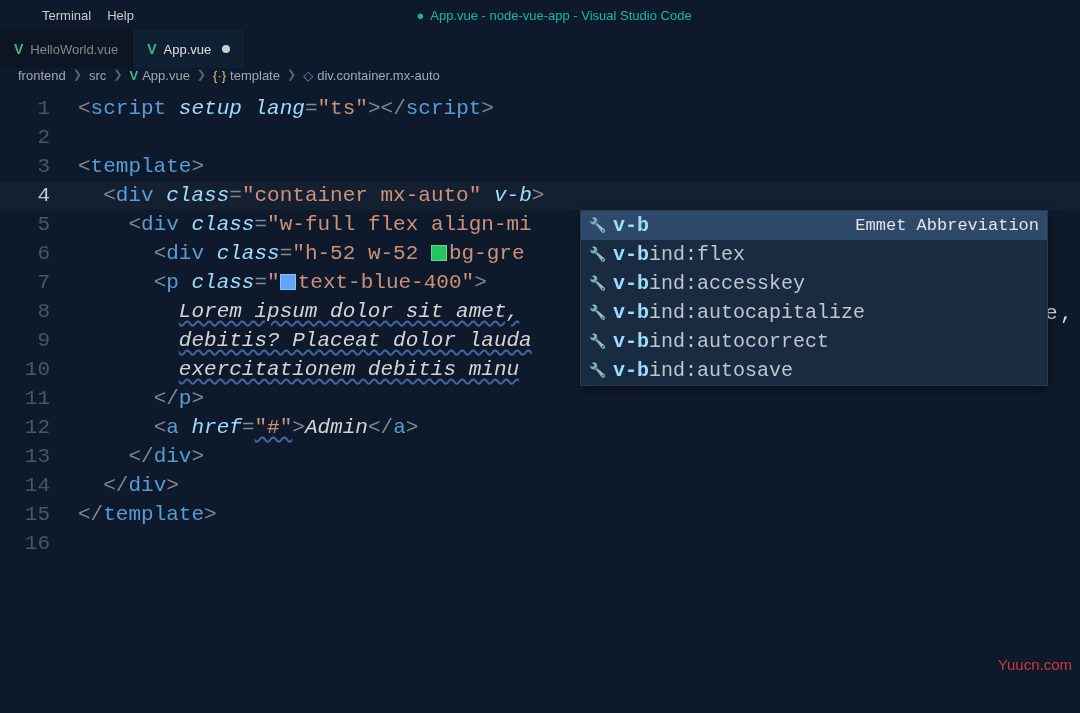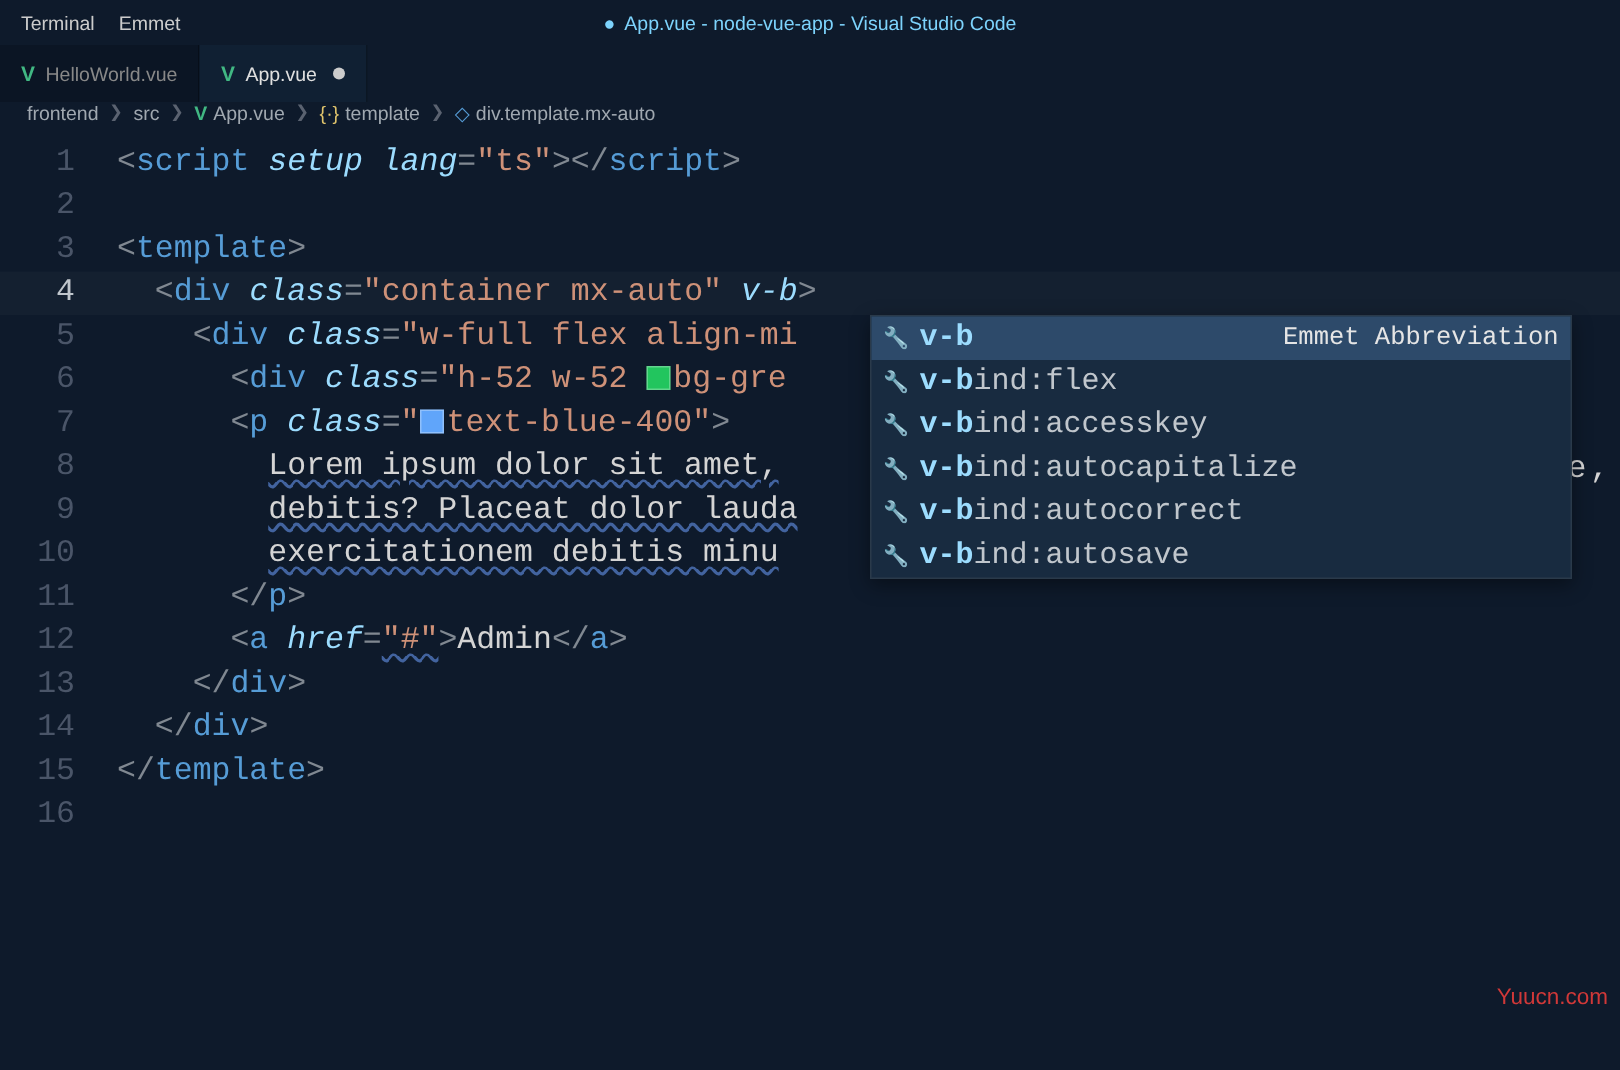--- a/index.html
+++ b/index.html
@@ -14,30 +14,31 @@
   }
   .menubar {
     height: 30px;
     display: flex;
     align-items: center;
     padding: 0 6px;
     font-size: 13px;
     font-family: 'Segoe UI', Arial, sans-serif;
     color: #cccccc;
     position: relative;
+    margin-left: 28px;
   }
   .menubar-item {
     padding: 4px 8px;
     cursor: pointer;
   }
   .title-center {
     position: absolute;
     left: 50%;
     transform: translateX(-50%);
-    color: #7dd3fc;
+    color: #14b8a6;
     font-size: 13px;
   }
   .title-dot {
     margin-right: 6px;
   }
   .tabbar {
     height: 38px;
     display: flex;
     align-items: stretch;
     background: #0e1a2b;
@@ -107,21 +108,21 @@
   }
   .line.current .gutter { color: #c0c6cc; }
   .code {
     white-space: pre;
     position: relative;
   }
   .punct { color: #808891; }
   .tagname { color: #569cd6; }
   .attr { color: #9cdcfe; font-style: italic; }
   .string { color: #ce9178; }
-  .text { color: #d4d4d4; }
+  .text { color: #d4d4d4; font-style: italic; }
   .underline-wave {
     text-decoration: underline wavy rgba(100,149,237,0.6);
     text-underline-offset: 3px;
   }
   .color-swatch {
     display: inline-block;
     width: 16px;
     height: 16px;
     vertical-align: -2px;
     margin-right: 2px;
@@ -185,21 +186,21 @@
     font-family: 'Segoe UI', Arial, sans-serif;
     font-size: 15px;
     font-weight: 500;
   }
 </style>
 </head>
 <body>
 
 <div class="menubar">
   <div class="menubar-item">Terminal</div>
-  <div class="menubar-item">Emmet</div>
+  <div class="menubar-item">Help</div>
   <div class="title-center">
     <span class="title-dot">●</span><span>App.vue - node-vue-app - Visual Studio Code</span>
   </div>
 </div>
 
 <div class="tabbar">
   <div class="tab">
     <span class="vue-icon">V</span>
     <span>HelloWorld.vue</span>
   </div>
@@ -215,21 +216,21 @@
   <span class="crumb-sep">❯</span>
   <span class="crumb">src</span>
   <span class="crumb-sep">❯</span>
   <span class="vue-icon" style="font-size:13px">V</span>
   <span class="crumb">App.vue</span>
   <span class="crumb-sep">❯</span>
   <span class="crumb-icon yellow">{·}</span>
   <span class="crumb">template</span>
   <span class="crumb-sep">❯</span>
   <span class="crumb-icon blue">◇</span>
-  <span class="crumb">div.template.mx-auto</span>
+  <span class="crumb">div.container.mx-auto</span>
 </div>
 
 <div class="editor">
   <div class="line">
       <div class="gutter">1</div>
       <div class="code"><span class="punct">&lt;</span><span class="tagname">script</span> <span class="attr">setup</span> <span class="attr">lang</span><span class="punct">=</span><span class="string">"ts"</span><span class="punct">&gt;&lt;/</span><span class="tagname">script</span><span class="punct">&gt;</span></div>
     </div>
   <div class="line">
       <div class="gutter">2</div>
       <div class="code"></div>

